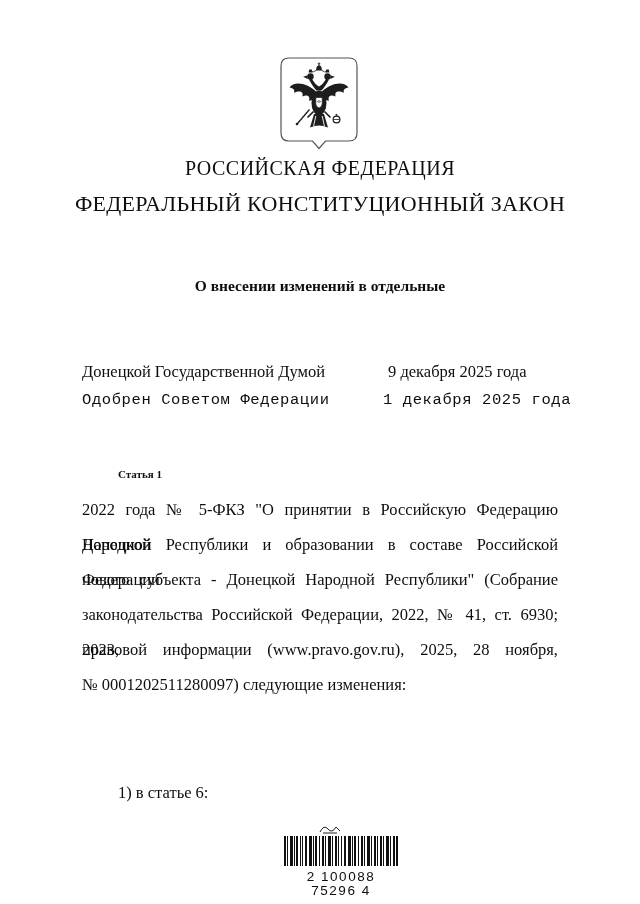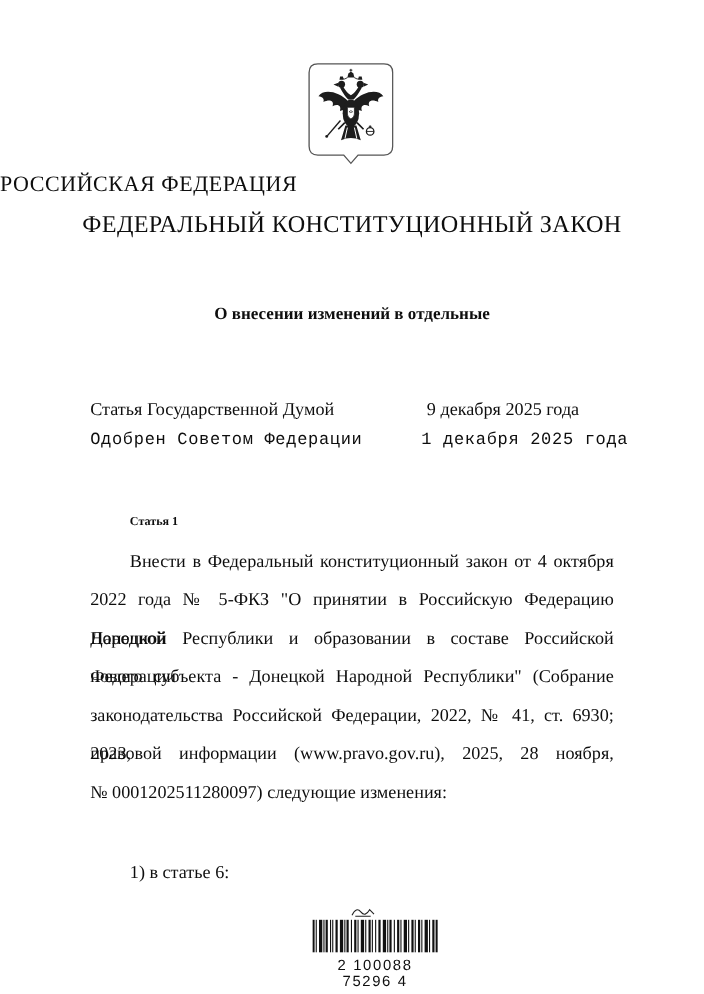--- a/index.html
+++ b/index.html
@@ -10,21 +10,21 @@
     background: #ffffff;
     color: #0e0e0e;
     font-family: "Liberation Serif", serif;
     overflow: hidden;
   }
   
   .emblem { position: absolute; left: 280px; top: 57px; width: 78px; height: 93px; }
   
   .country {
     position: absolute; left: 0; top: 157px; width: 100%;
-    text-align: left; font-size: 20px; letter-spacing: 0.5px;
+    text-align: center; font-size: 20px; letter-spacing: 0.5px;
   }
   .lawtype {
     position: absolute; left: 0; top: 191px; width: 100%;
     text-align: center; font-size: 22px; font-weight: normal; letter-spacing: 0.3px;
   }
   .subject {
     position: absolute; left: 0; top: 276px; width: 100%;
     text-align: center; font-size: 15.5px; font-weight: bold; line-height: 19px;
   }
   
@@ -100,29 +100,28 @@
       </g>
     </svg>
   </div>
 
   <div class="country">РОССИЙСКАЯ ФЕДЕРАЦИЯ</div>
   <div class="lawtype">ФЕДЕРАЛЬНЫЙ КОНСТИТУЦИОННЫЙ ЗАКОН</div>
   <div class="subject">
     <div>О внесении изменений в отдельные</div>
   </div>
 
-  <span class="appr-label-1">Статья Государственной Думой</span>
+  <span class="appr-label-1">Донецкой Государственной Думой</span>
   <span class="appr-date-1">9 декабря 2025 года</span>
   <span class="appr-label-2">Одобрен Советом Федерации</span>
   <span class="appr-date-2">1 декабря 2025 года</span>
 
   <div class="article-heading">Статья 1</div>
 
   <div class="paragraph">
-    <div class="pline first">Внести в Федеральный конституционный закон от 4 октября</div>
     <div class="pline">2022 года № 5-ФКЗ "О принятии в Российскую Федерацию Донецкой</div>
     <div class="pline">Народной Республики и образовании в составе Российской Федерации</div>
     <div class="pline">нового субъекта - Донецкой Народной Республики" (Собрание</div>
     <div class="pline">законодательства Российской Федерации, 2022, № 41, ст. 6930; 2023,</div>
     <div class="pline">правовой информации (www.pravo.gov.ru), 2025, 28 ноября,</div>
     <div class="pline last">№ 0001202511280097) следующие изменения:</div>
   </div>
 
   <div class="list-item">1) в статье 6:</div>
 

